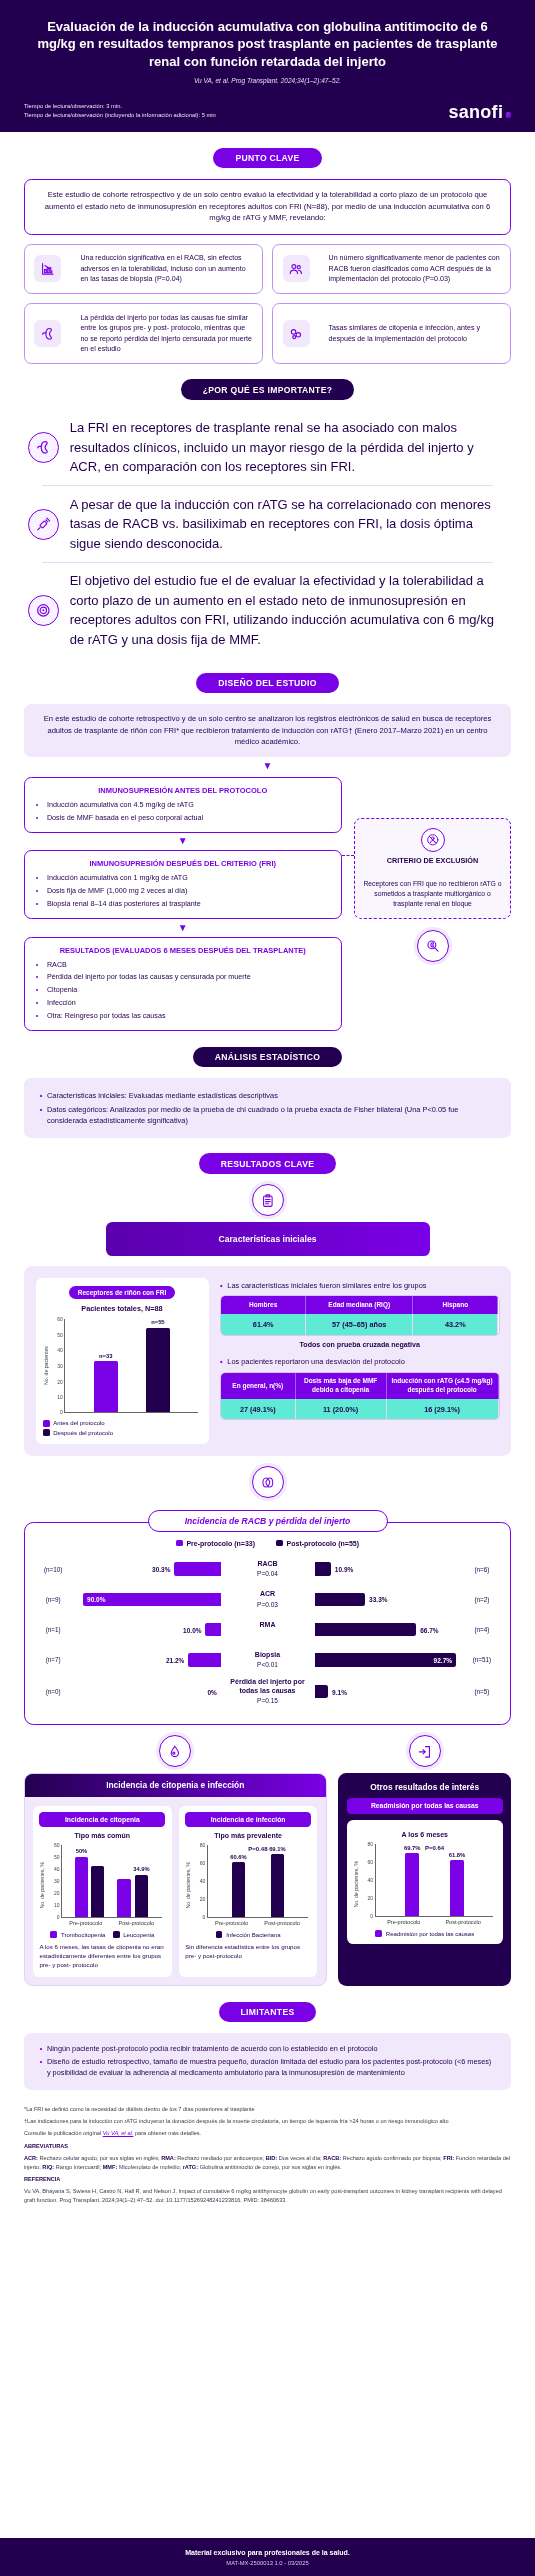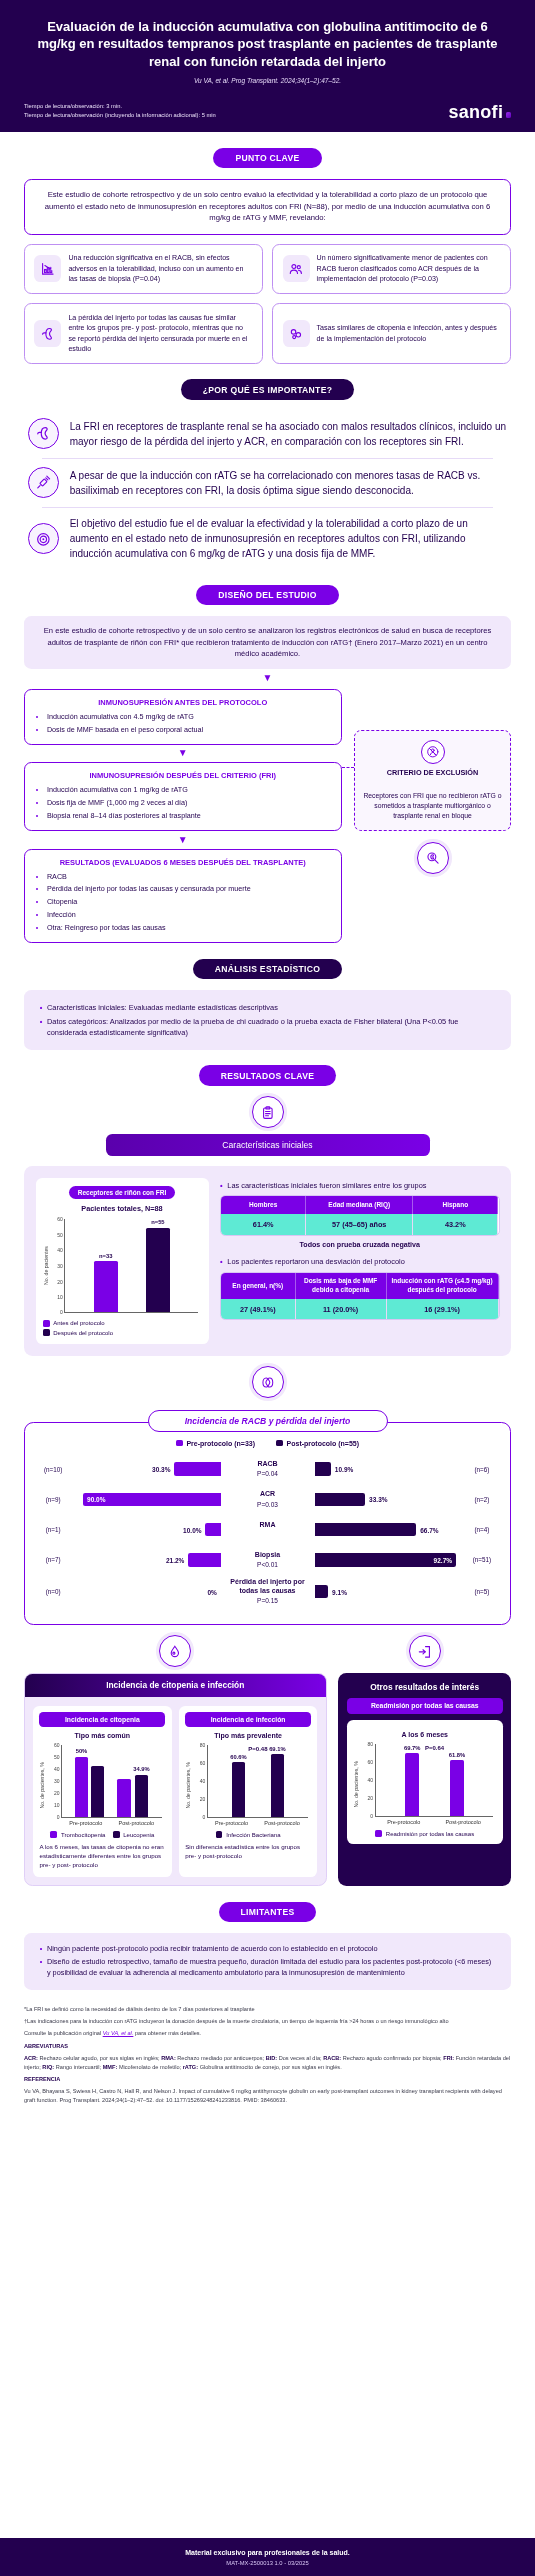--- a/index.html
+++ b/index.html
@@ -18,28 +18,28 @@
   .logo-dot{display:inline-block;width:5.2px;height:5.2px;border-radius:1.6px;background:linear-gradient(135deg,#9A2BEB,#5D00B8);margin-left:2.6px}
 
   
   .pill{display:table;margin:15.7px auto 10.5px;padding:5.2px 22px;border-radius:522px;color:#fff;font-weight:bold;font-size:8.6px;letter-spacing:0.3px}
   .p-purple{background:#7A00E6}
   .p-dark{background:#23004F}
 
   
   .intro-box{border:1px solid #7A00E6;border-radius:7.3px;padding:9.4px 14.6px;text-align:center;font-size:7.7px;line-height:1.52;color:#23004F}
   .cards-grid{display:grid;grid-template-columns:1fr 1fr;gap:9.4px;margin-top:9.4px}
-  .kp-card{border:0.8px solid #BE8FF2;border-radius:7.3px;padding:8.4px 9.4px;display:flex;gap:7px;align-items:center;background:#fff}
+  .kp-card{border:0.8px solid #BE8FF2;border-radius:7.3px;padding:8.4px 9.4px;display:flex;gap:19px;align-items:center;background:#fff}
   .kp-icon{flex:0 0 27px;height:27px;border-radius:6.3px;background:#F1E8FB;display:flex;align-items:center;justify-content:center;color:#7A00E6}
   .kp-text{font-size:7.1px;line-height:1.47;color:#23004F}
 
   
   .imp-row{display:flex;gap:10.5px;align-items:center;padding:7.8px 4.2px}
   .imp-icon{flex:0 0 31px;height:31px;border-radius:50%;border:1px solid #7A00E6;background:#F8F3FE;display:flex;align-items:center;justify-content:center;color:#7A00E6}
-  .imp-text{font-size:10px;line-height:1.5;color:#23004F}
+  .imp-text{font-size:13px;line-height:1.5;color:#23004F}
   .imp-divider{height:0.5px;background:#E6DAF7;margin:1px 18px}
 
   
   .design-intro{background:#F1E8FB;border-radius:7.3px;padding:9.4px 15.7px;text-align:center;font-size:7.6px;line-height:1.52;color:#23004F}
   .down-arrow{color:#7A00E6;text-align:center;font-size:10px;line-height:1;padding:3.7px 0}
   .flow{display:grid;grid-template-columns:1fr 157px;gap:12.5px;margin-top:2.1px}
   .flow-box{border:1px solid #7A00E6;border-radius:7.3px;padding:8.4px 12.5px;background:#fff}
   .flow-box h3{color:#7A00E6;font-size:7.5px;text-align:center;margin-bottom:4.7px}
   .fb-list{list-style:disc;margin-left:9.4px}
   .fb-list li{font-size:7.2px;line-height:1.5;color:#23004F;margin-top:2.1px}
@@ -55,21 +55,21 @@
   .stats-box{background:#F1E8FB;border-radius:7.3px;padding:9.4px 15.7px}
   .b-item{display:flex;gap:4.7px;font-size:7.4px;line-height:1.5;color:#23004F;margin:2.6px 0}
   .b-dot{color:#7A00E6;font-weight:bold}
   .b-lead{font-weight:normal}
 
   
   .medallion{width:32px;height:32px;border-radius:50%;border:1.3px solid #7A00E6;background:#fff;display:flex;align-items:center;justify-content:center;color:#7A00E6;margin:10.5px auto 5.2px;box-shadow:0 0 0 3.1px #F1E8FB}
   .med-row{display:grid;grid-template-columns:303px 173px;gap:11.5px;justify-content:center}
   .med-row .medallion{margin:10.5px auto 5.2px}
 
-  .subheader{background:linear-gradient(90deg,#5A00AC,#7A00E6);color:#fff;font-weight:normal;text-align:center;font-size:8.6px;border-radius:6.3px;padding:6px;max-width:324px;margin:3.1px auto 10.5px}
+  .subheader{background:linear-gradient(90deg,#5A00AC,#7A00E6);color:#fff;font-weight:bold;text-align:center;font-size:8.6px;border-radius:6.3px;padding:12px;max-width:324px;margin:3.1px auto 10.5px}
 
   
   .baseline-panel{background:#F1E8FB;border-radius:8.4px;padding:11.5px;display:grid;grid-template-columns:173px 1fr;gap:11.5px}
   .bl-chart-card{background:#fff;border-radius:6.3px;padding:8.4px 7.3px;display:flex;flex-direction:column;align-items:center}
   .bl-badge{background:#7A00E6;color:#fff;font-weight:bold;font-size:6.5px;border-radius:522px;padding:3.1px 8.4px}
   .bl-total{font-weight:bold;color:#23004F;font-size:7.3px;margin:5.2px 0 3.1px}
   .bl-note{font-weight:bold;color:#23004F;font-size:7.1px;text-align:center;margin:5.2px 0 7.3px}
 
   .chartable{display:grid;border-radius:5.2px;overflow:hidden;border:0.5px solid #D9C6F3;margin:4.2px 0 2.1px;background:#fff}
   .t1{grid-template-columns:1fr 1.25fr 1fr}

